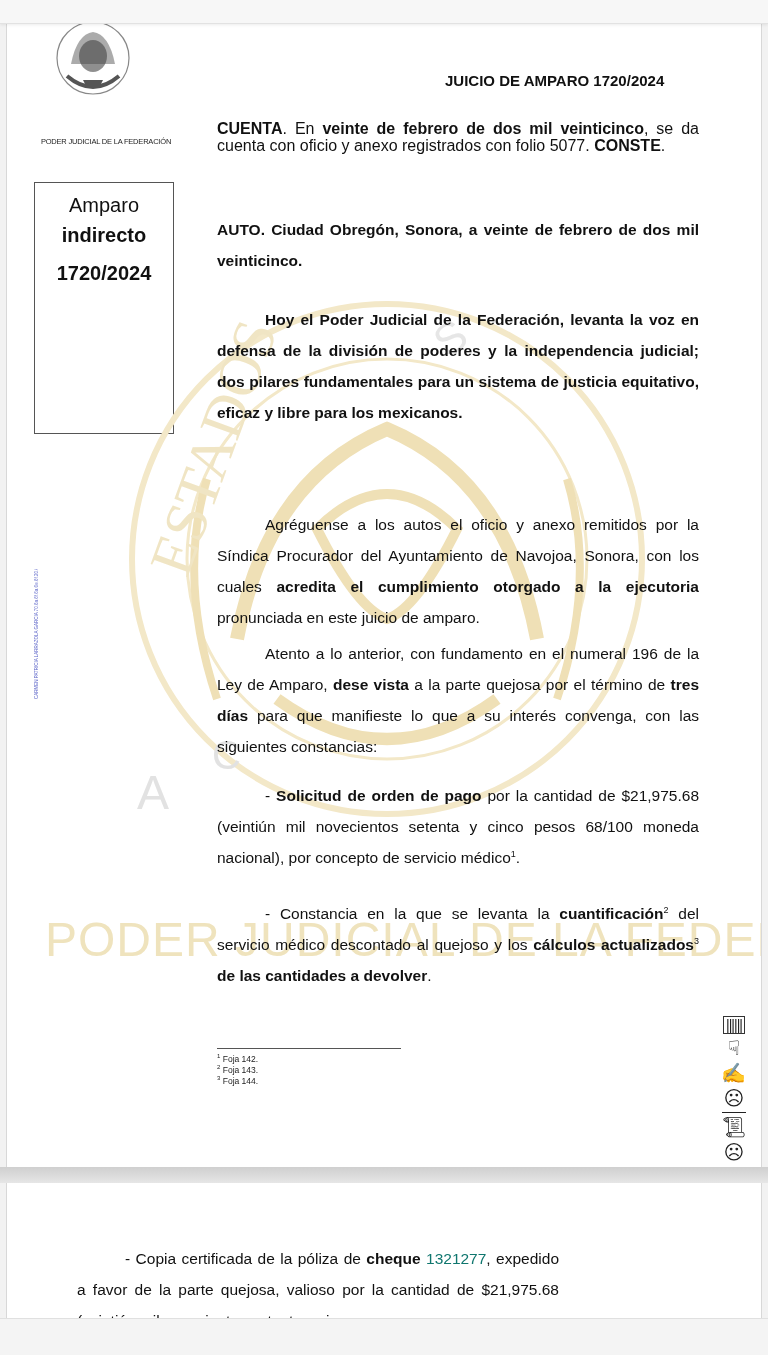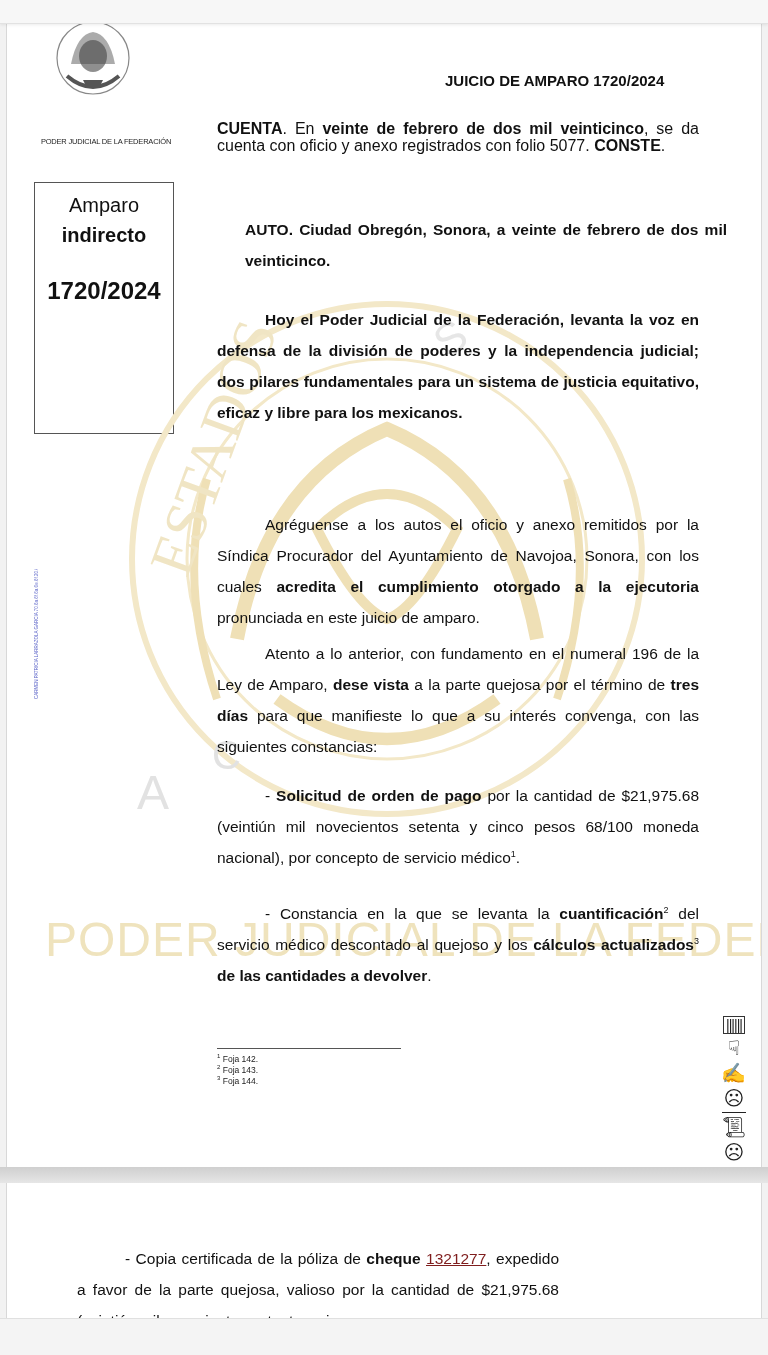--- a/index.html
+++ b/index.html
@@ -6,36 +6,36 @@
   body{width:768px;height:1355px;background:#f2f2f2;position:relative;overflow:hidden;font-family:"Liberation Sans",sans-serif;color:#111;}
   .topbar{position:absolute;left:0;top:0;width:768px;height:23px;background:#f7f7f7;border-bottom:1px solid #e2e2e2;box-shadow:0 1px 3px rgba(0,0,0,0.08);z-index:5;}
   .page{position:absolute;left:6px;top:24px;width:754px;height:1143px;background:#fff;overflow:hidden;border-left:1px solid #d8d8d8;border-right:1px solid #d8d8d8;}
   .page2{position:absolute;left:6px;top:1183px;width:754px;height:135px;background:#fff;overflow:hidden;border-left:1px solid #d8d8d8;border-right:1px solid #d8d8d8;}
   .gap{position:absolute;left:0;top:1167px;width:768px;height:16px;background:linear-gradient(#cfcfcf,#e6e6e6);}
   .bottombar{position:absolute;left:0;top:1318px;width:768px;height:37px;background:#f4f4f4;border-top:1px solid #e0e0e0;}
   .seal{position:absolute;left:40px;top:0px;width:92px;height:80px;}
   .pjf-label{position:absolute;left:29px;top:113px;width:140px;font-size:7.5px;letter-spacing:-0.2px;color:#222;text-align:center;}
   .case-box{position:absolute;left:27px;top:158px;width:138px;height:250px;border:1px solid #555;text-align:center;font-family:"Liberation Sans",sans-serif;}
   .case-box .l1{margin-top:8px;font-size:20px;line-height:28px;}
-  .case-box .l3{margin-top:28px;font-size:24px;line-height:28px;font-weight:bold;}
+  .case-box .l3{margin-top:10px;font-size:20px;line-height:28px;font-weight:bold;}
   .header-right{position:absolute;left:438px;top:48px;font-size:15px;font-weight:bold;}
   .body{position:absolute;left:210px;width:482px;font-size:15.5px;line-height:31px;text-align:justify;z-index:2;}
   .cuenta{position:absolute;left:210px;top:96px;width:482px;font-size:16px;line-height:17px;text-align:justify;z-index:2;}
   .indent{text-indent:48px;}
   b{font-weight:bold;}
   .wm-seal{position:absolute;left:110px;top:255px;width:540px;height:560px;z-index:1;}
   .wm-text{position:absolute;left:38px;top:888px;font-size:48px;color:#efe3bd;font-family:"Liberation Sans",sans-serif;letter-spacing:1px;z-index:1;white-space:nowrap;}
   .footline{position:absolute;left:210px;top:1024px;width:184px;height:1px;background:#555;}
   .footnotes{position:absolute;left:210px;top:1030px;font-size:8.5px;line-height:11px;color:#222;}
   .footnotes sup{font-size:6px;}
   .sig-strip{position:absolute;left:27px;top:545px;width:14px;height:130px;}
   .sig-strip span{display:block;writing-mode:vertical-rl;transform:rotate(180deg);font-size:4.5px;color:#5a63c8;line-height:5px;height:130px;white-space:nowrap;overflow:hidden;}
   .side-icons{position:absolute;left:714px;top:992px;width:26px;display:flex;flex-direction:column;align-items:center;gap:3px;z-index:3;}
   .side-icons .ic{font-size:20px;line-height:22px;color:#222;}
-  .cheque-num{color:#7f1d1d;text-decoration:underline;}
+  .cheque-num{color:#0f766e;}
   sup{font-size:9px;vertical-align:super;line-height:0;}
   .p2body{position:absolute;left:70px;top:60px;width:482px;font-size:15.5px;line-height:31px;text-align:justify;}
 </style>
 </head>
 <body>
 
 <div class="topbar"></div>
 
 <div class="page">
 
@@ -73,21 +73,21 @@
   </div>
 
   <div class="sig-strip">
     <span>CARMEN PATRICIA LARRAZOLA GARCIA 70.6a.6f.6a.6e.6f.20.6f.6d.70.6c.65.74.6f 13/03/25 14:08:00</span>
   </div>
 
   <div class="cuenta">
     <b>CUENTA</b><span>. En </span><b>veinte de febrero de dos mil veinticinco</b><span>, se da cuenta con oficio y anexo registrados con folio 5077. </span><b>CONSTE</b><span>.</span>
   </div>
 
-  <div class="body" style="top:190px;font-weight:bold;margin-left:28px;">
+  <div class="body" style="top:190px;font-weight:bold;">
     <span>AUTO</span><span style="font-weight:bold;">. Ciudad Obregón, Sonora, a veinte de febrero de dos mil veinticinco.</span>
   </div>
 
   <div class="body indent" style="top:280px;font-weight:bold;">Hoy el Poder Judicial de la Federación, levanta la voz en defensa de la división de poderes y la independencia judicial; dos pilares fundamentales para un sistema de justicia equitativo, eficaz y libre para los mexicanos.</div>
 
   <div class="body indent" style="top:485px;">
     <span>Agréguense a los autos el oficio y anexo remitidos por la Síndica Procurador del Ayuntamiento de Navojoa, Sonora, con los cuales </span><b>acredita el cumplimiento otorgado a la ejecutoria</b><span> pronunciada en este juicio de amparo.</span>
   </div>
 
   <div class="body indent" style="top:614px;">

